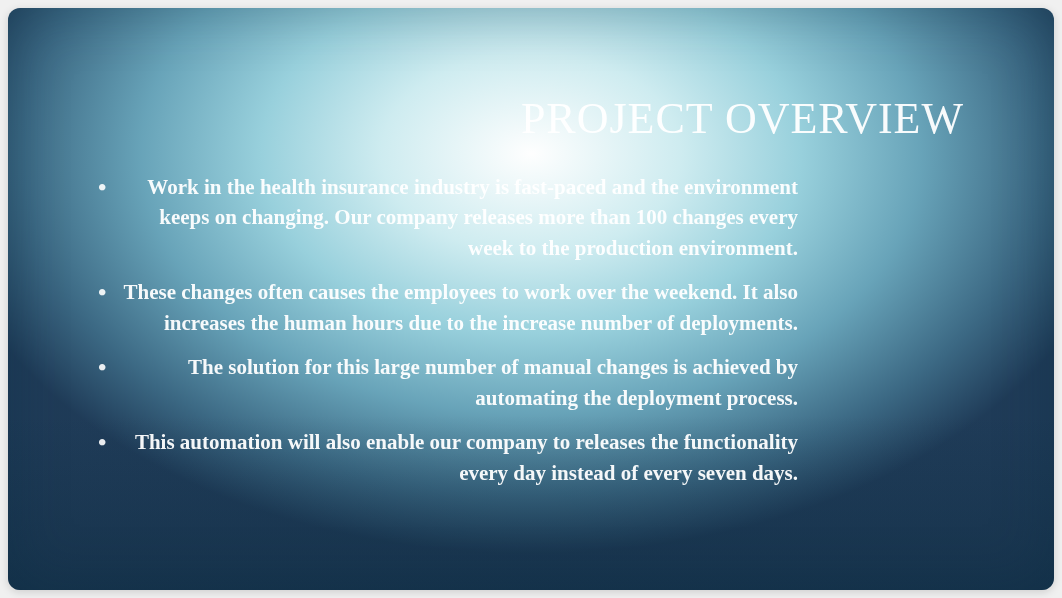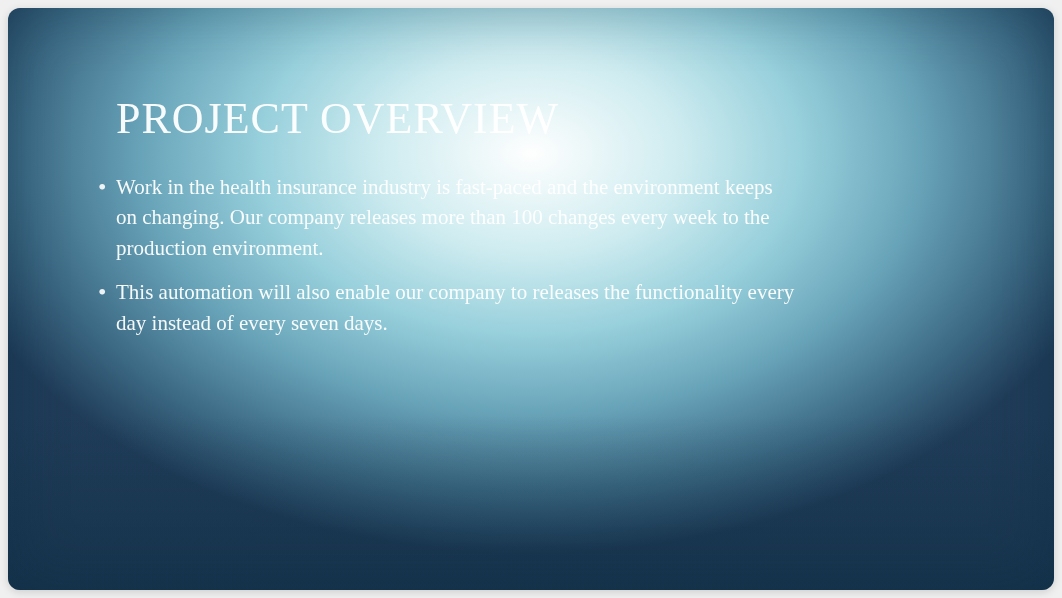--- a/index.html
+++ b/index.html
@@ -1,18 +1,19 @@
 <!DOCTYPE html>
 <html><head>
   <meta charset="utf-8">
   <style>
     * {
       margin: 0;
       padding: 0;
       box-sizing: border-box;
+      text-align: right;
     }
     body {
       width: 1062px;
       height: 598px;
       font-family: Georgia, 'Times New Roman', serif;
       overflow: hidden;
       padding: 8px;
       background: #f0f0f0;
     }
     .slide {
@@ -49,20 +50,21 @@
       letter-spacing: 1px;
       margin-bottom: 28px;
       margin-left: 18px;
       position: relative;
       z-index: 1;
     }
     .bullets {
       list-style: none;
       position: relative;
       z-index: 1;
+      font-weight: bold;
     }
     .bullets li {
       position: relative;
       padding-left: 18px;
       margin-bottom: 14px;
       font-size: 21px;
       line-height: 1.45;
       color: rgba(255, 255, 255, 0.95);
       max-width: 700px;
     }
@@ -75,15 +77,17 @@
       color: rgba(255, 255, 255, 0.9);
     }
   </style>
 </head>
 <body>
 
 <div class="slide">
   <h1 class="title">PROJECT OVERVIEW</h1>
   <ul class="bullets">
     <li>Work in the health insurance industry is fast-paced and the environment keeps on changing. Our company releases more than 100 changes every week to the production environment.</li>
+    <li>These changes often causes the employees to work over the weekend. It also increases the human hours due to the increase number of deployments.</li>
+    <li>The solution for this large number of manual changes is achieved by automating the deployment process.</li>
     <li>This automation will also enable our company to releases the functionality every day instead of every seven days.</li>
   </ul>
 </div>
 
 </body></html>

